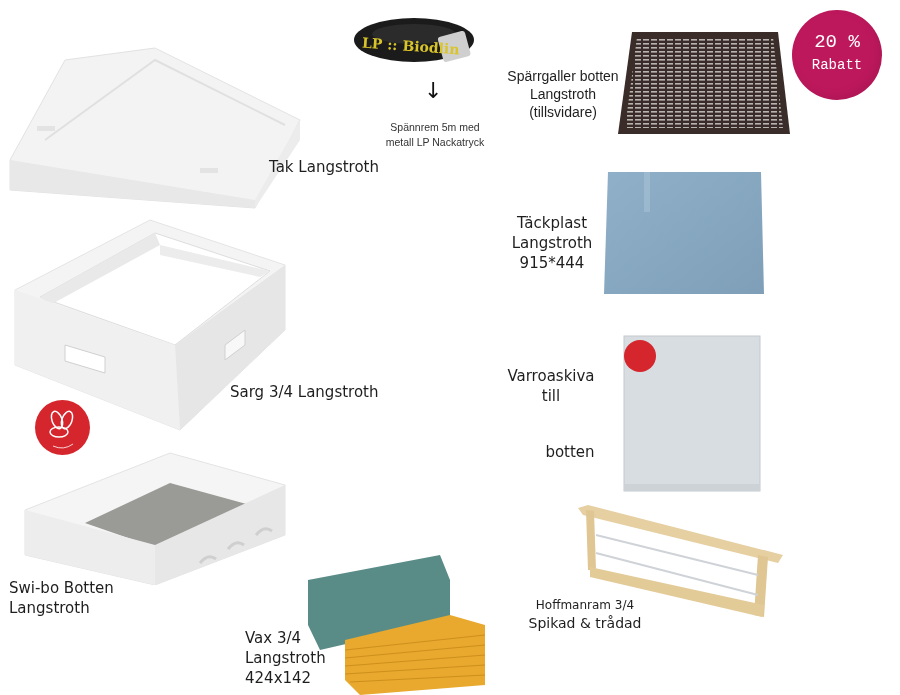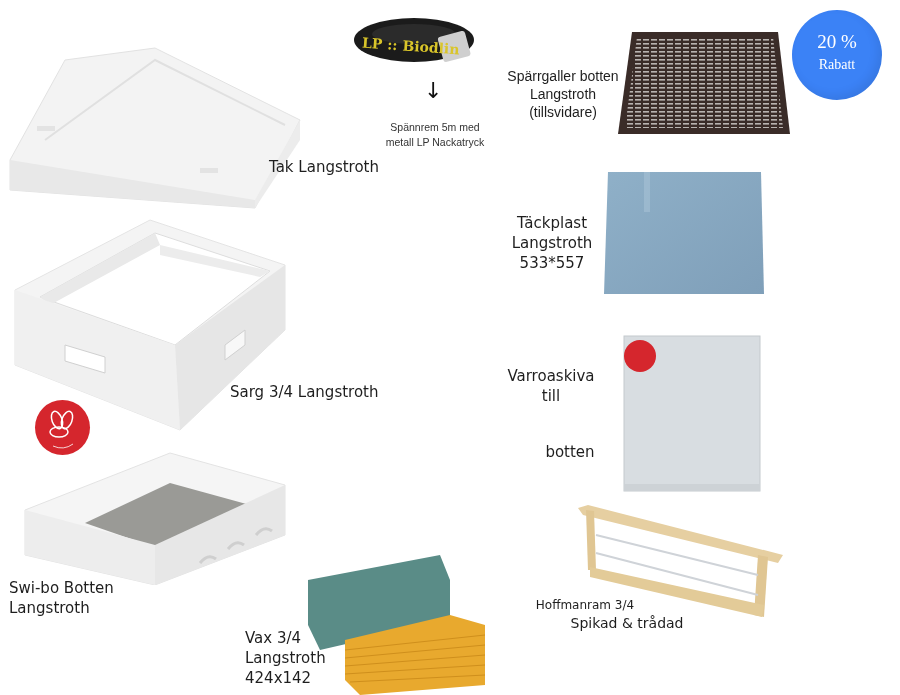--- a/index.html
+++ b/index.html
@@ -1,21 +1,21 @@
 <!DOCTYPE html>
 <html><head>
 <meta charset="utf-8">
 <style>
   html,body{margin:0;padding:0;background:#ffffff;}
   body{width:900px;height:695px;position:relative;overflow:hidden;font-family:"DejaVu Sans",sans-serif;color:#222;}
   .abs{position:absolute;}
   .lbl{position:absolute;font-size:15px;line-height:20px;color:#1e1e1e;font-family:"DejaVu Sans",sans-serif;}
   .lbl-sm{position:absolute;font-size:10.5px;line-height:15px;color:#333;text-align:center;font-family:"Liberation Sans",sans-serif;}
   .center{text-align:center;}
-  .badge{position:absolute;border-radius:50%;background:#3b82f6;color:#fff;text-align:center;font-family:Liberation Serif, serif;box-shadow:inset -4px -4px 10px rgba(0,0,0,0.08);}
+  .badge{position:absolute;border-radius:50%;background:#be185d;color:#fff;text-align:center;font-family:Liberation Mono, monospace;box-shadow:inset -4px -4px 10px rgba(0,0,0,0.08);}
   .logo{position:absolute;border-radius:50%;background:#d5262d;}
   svg{display:block;}
 </style>
 </head>
 <body>
 
 <div class="abs" style="left:5px;top:40px;width:300px;height:175px;">
   <svg width="300" height="175" viewBox="0 0 300 175">
     <polygon points="5,120 60,20 150,8 295,80 250,168 5,150" fill="#f3f3f3" stroke="#e2e2e2"></polygon>
     <polygon points="5,120 250,160 250,168 5,150" fill="#e8e8e8"></polygon>
@@ -55,21 +55,21 @@
   </svg>
 </div>
 
 <div class="badge" style="left:792px;top:10px;width:90px;height:90px;">
   <div style="margin-top:21px;font-size:19px;line-height:22px;">20 %</div>
   <div style="font-size:14px;line-height:24px;">Rabatt</div>
 </div>
 
 <div class="lbl center" style="left:502px;top:213px;width:100px;">Täckplast</div>
 <div class="lbl center" style="left:502px;top:233px;width:100px;">Langstroth</div>
-<div class="lbl center" style="left:502px;top:253px;width:100px;">533*557</div>
+<div class="lbl center" style="left:502px;top:253px;width:100px;">915*444</div>
 <div class="abs" style="left:604px;top:170px;width:162px;height:125px;">
   <svg width="162" height="125" viewBox="0 0 162 125">
     <defs>
         <linearGradient id="tp" x1="0" y1="0" x2="1" y2="1">
           <stop offset="0" stop-color="#8fb0c8"></stop>
           <stop offset="1" stop-color="#7f9fb9"></stop>
         </linearGradient>
       </defs>
     <polygon points="4,2 157,2 160,124 0,124" fill="url(#tp)"></polygon>
     <rect x="40" y="2" width="6" height="40" fill="#a7c2d6" opacity="0.6"></rect>
@@ -143,13 +143,13 @@
   <svg width="205" height="115" viewBox="0 0 205 115">
     <polygon points="0,3 10,0 205,50 200,58 5,10" fill="#e6cfa1"></polygon>
     <polygon points="8,5 16,6 18,65 10,65" fill="#e0c693"></polygon>
     <polygon points="180,50 190,52 186,112 176,110" fill="#e0c693"></polygon>
     <polygon points="12,62 186,100 184,112 12,72" fill="#e3cb98"></polygon>
     <line x1="18" y1="30" x2="180" y2="70" stroke="#cfd3d8" stroke-width="2"></line>
     <line x1="18" y1="48" x2="180" y2="90" stroke="#cfd3d8" stroke-width="2"></line>
   </svg>
 </div>
 <div class="lbl center" style="left:525px;top:595px;width:120px;font-size:12px;">Hoffmanram 3/4</div>
-<div class="lbl center" style="left:525px;top:613px;width:120px;font-size:14px;margin-left:42px;">Spikad &amp; trådad</div>
+<div class="lbl center" style="left:525px;top:613px;width:120px;font-size:14px;">Spikad &amp; trådad</div>
 
 </body></html>

